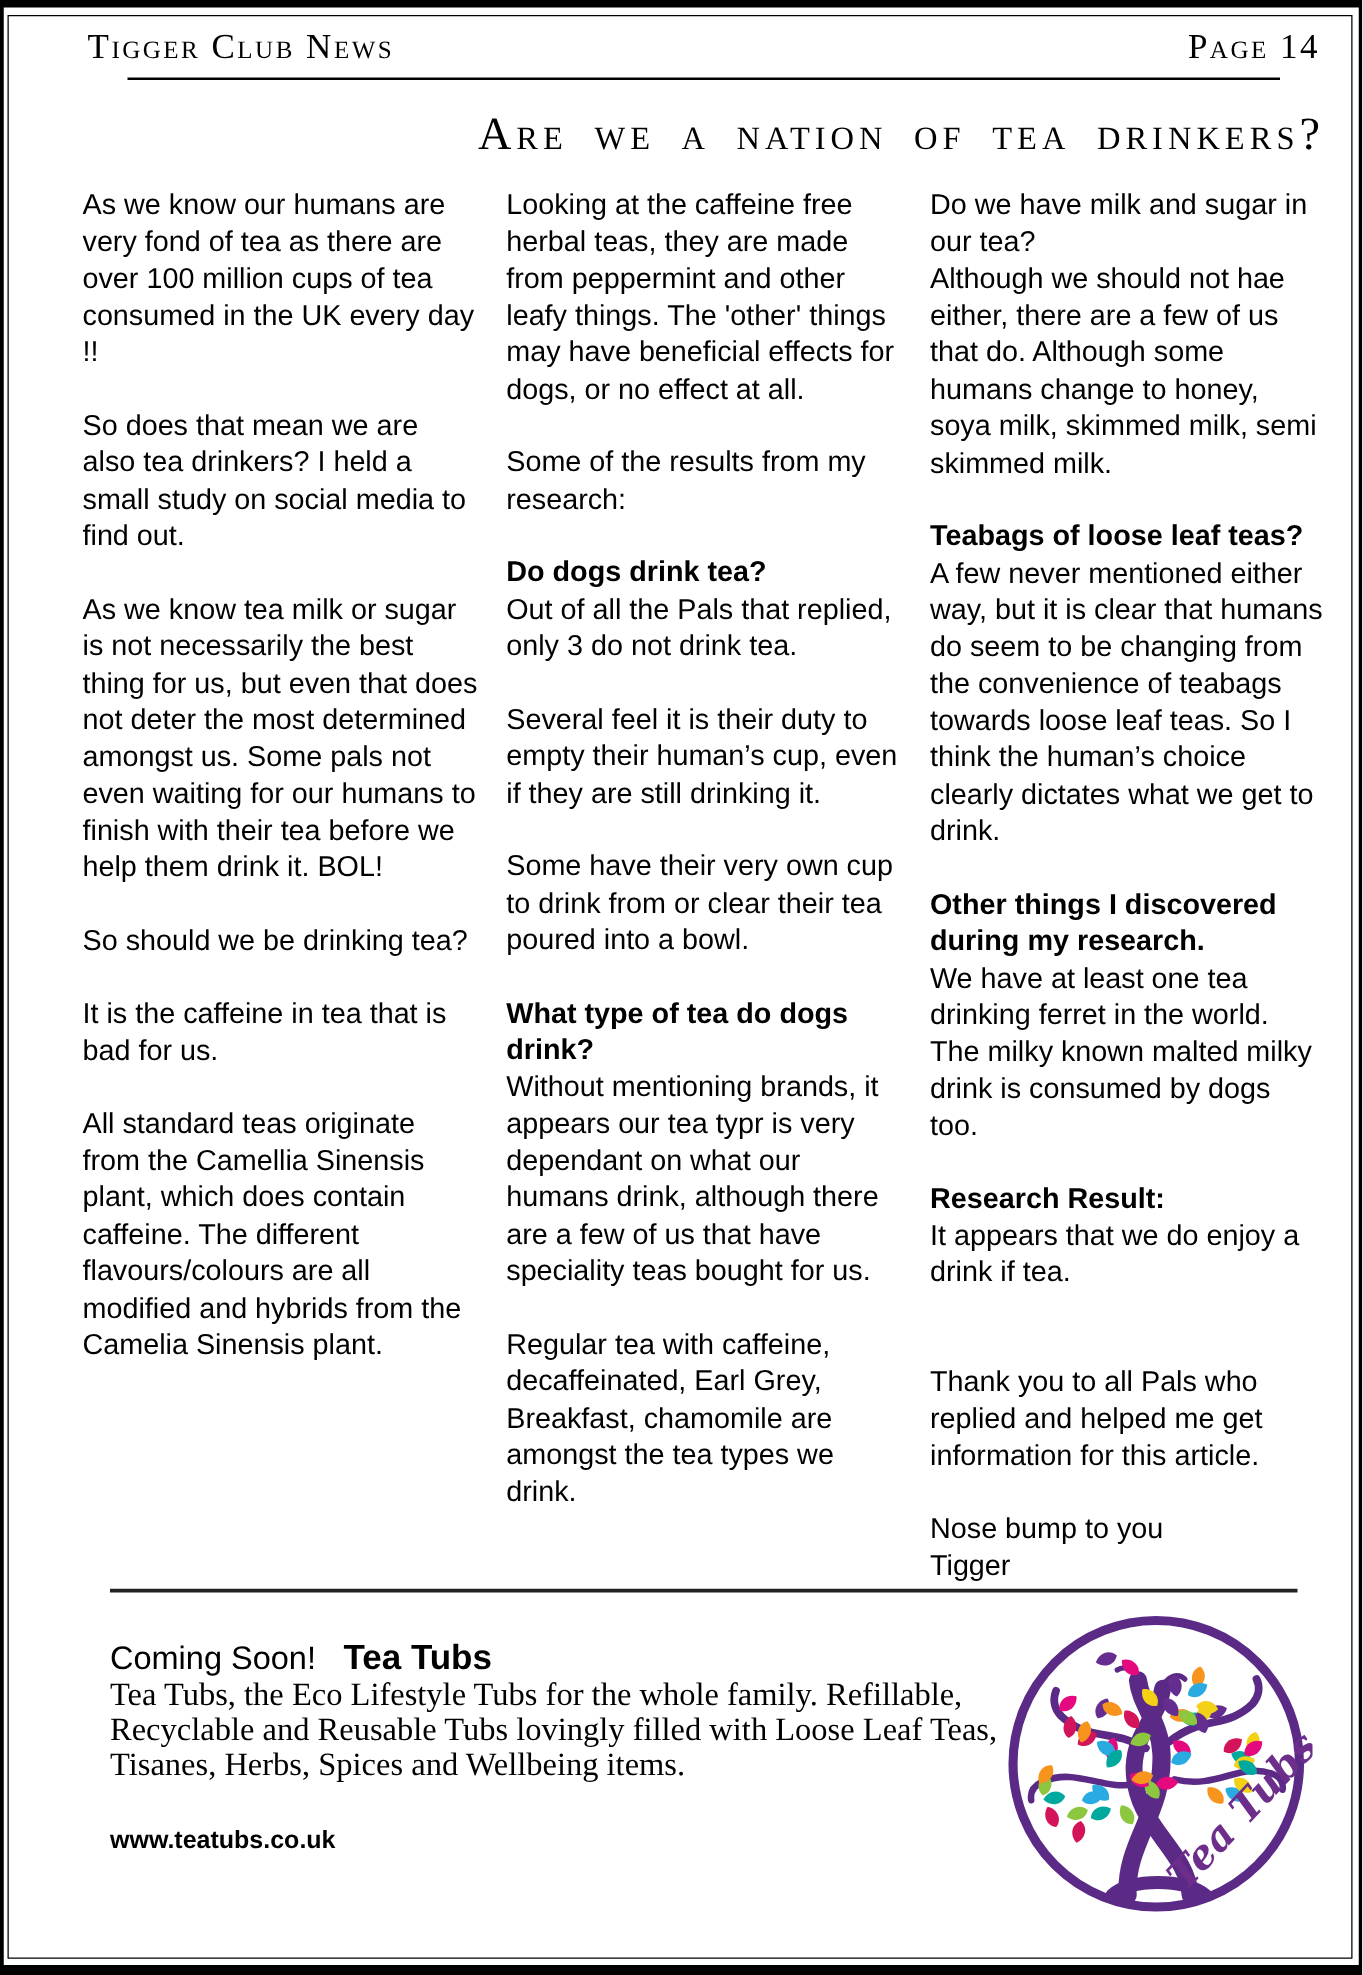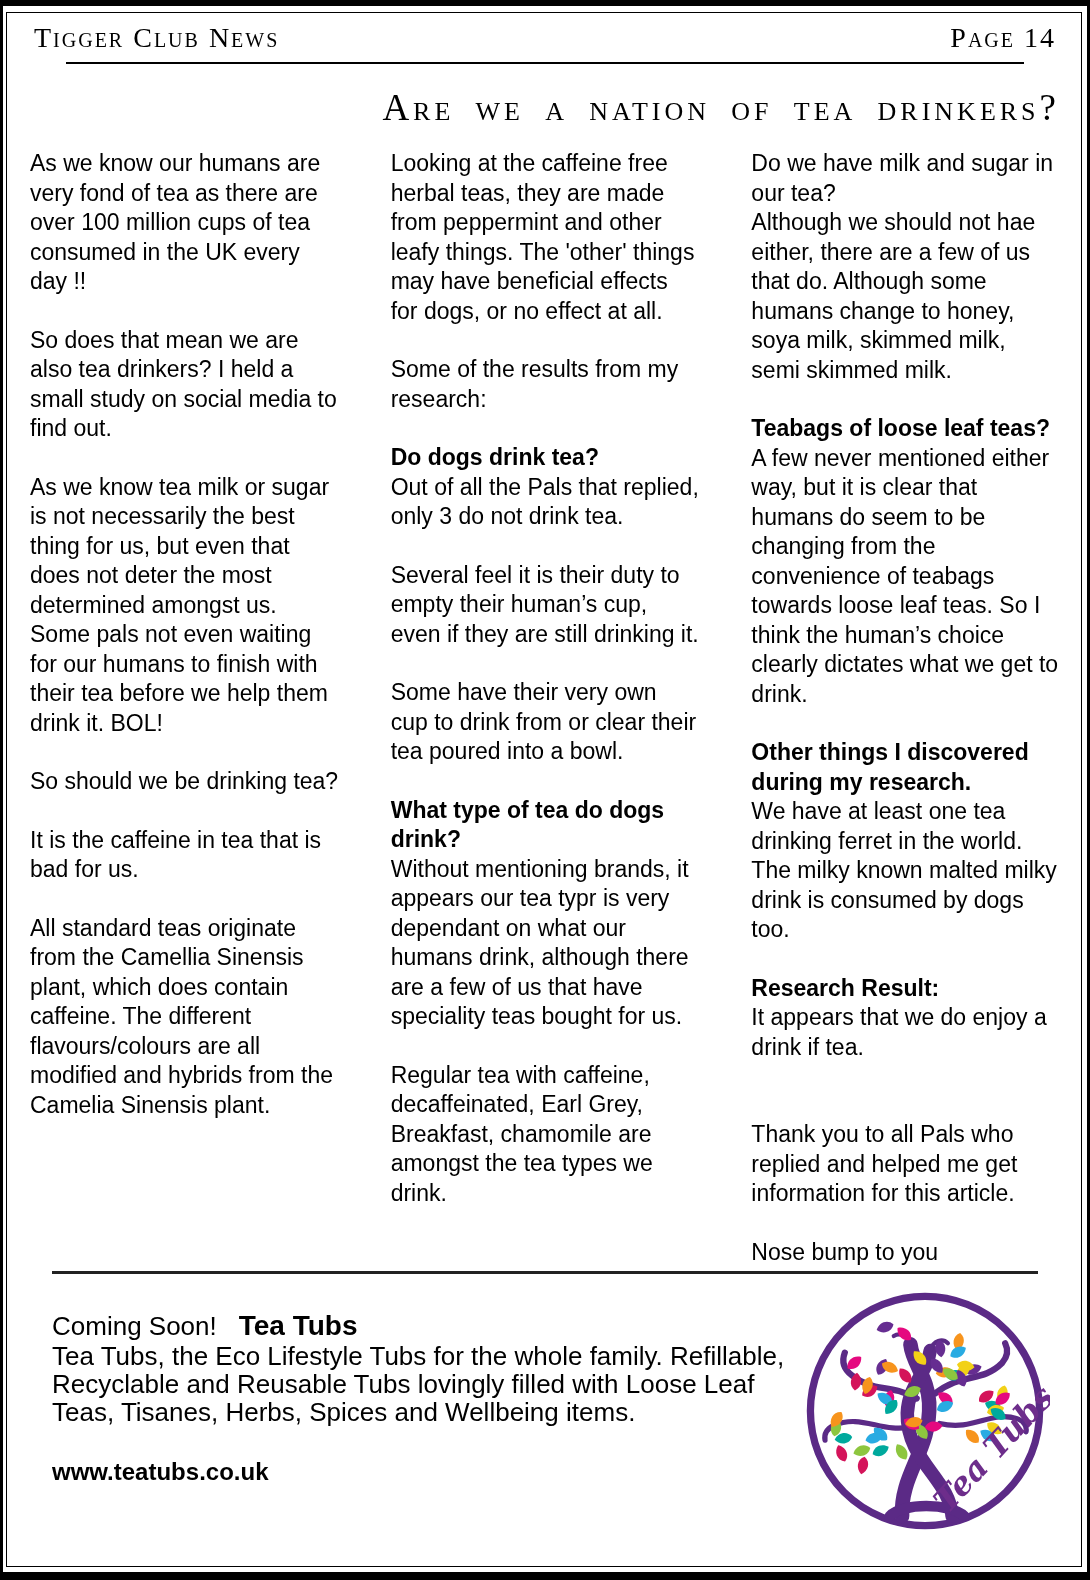--- a/index.html
+++ b/index.html
@@ -10,49 +10,49 @@
   }
   .frame-outer {
     position:absolute; inset:0; pointer-events:none;
     border-top:6px solid #000; border-bottom:8px solid #000;
     border-left:3px solid #000; border-right:3px solid #000;
   }
   .frame-inner {
     position:absolute; top:12px; left:6px; right:8px; bottom:13px;
     border:1px solid #000; pointer-events:none;
   }
-  .content { position:relative; padding:22px 30px 0 30px; box-sizing:border-box; }
+  .content { position:relative; padding:22px 30px 0 30px; box-sizing:border-box;margin-left:36px; }
   .masthead {
     display:flex; justify-content:space-between; align-items:baseline;
     font-family:"Liberation Serif", serif; font-variant:small-caps;
     font-size:28px; letter-spacing:2px; padding:0 4px;
   }
   .masthead-rule { border-top:2px solid #000; margin:8px 36px 0 36px; }
   .article-title {
     margin:22px 0 0 0; text-align:right;
     font-family:"Liberation Serif", serif; font-variant:small-caps; font-weight:normal;
     font-size:37px; letter-spacing:4px; word-spacing:8px;
   }
   .columns {
-    display:flex; gap:52px; margin-top:20px; height:1122px; overflow:hidden;
+    display:flex; gap:23px; margin-top:20px; height:1122px; overflow:hidden;
   }
   .col { flex:1 1 0; font-size:23px; line-height:29.5px; }
   .block { margin-top:29px; }
   .block:first-child { margin-top:0; }
   .block.gap2 { margin-top:58px; }
   .blk-heading { font-weight:bold; }
   .blk-text { white-space:pre-line; }
   .footer-rule { border-top:3px solid #222; margin:0 22px; }
   .page-footer { display:flex; align-items:flex-start; padding:8px 10px 0 22px; }
   .footer-text { flex:1 1 auto; text-align:left; font-size:26px; line-height:28px; padding-top:30px; }
   .coming-soon-line { margin-bottom:2px; }
   .coming-soon-line .cs { margin-right:22px; }
   .coming-soon-line .brand { font-weight:bold; font-size:28px; }
-  .footer-desc { max-width:770px; margin:0 auto; }
-  .website { font-weight:bold; font-size:24px; margin-top:32px; }
+  .footer-desc { max-width:770px; margin:0 auto;font-family:Liberation Serif, serif; }
+  .website { font-weight:bold; font-size:20px; margin-top:32px; }
   .logo-box { flex:0 0 250px; width:250px; height:250px; margin-top:4px; }
 </style>
 </head>
 <body>
 
 <div class="page">
   <div class="frame-outer"></div>
   <div class="frame-inner"></div>
 
   <div class="content">

